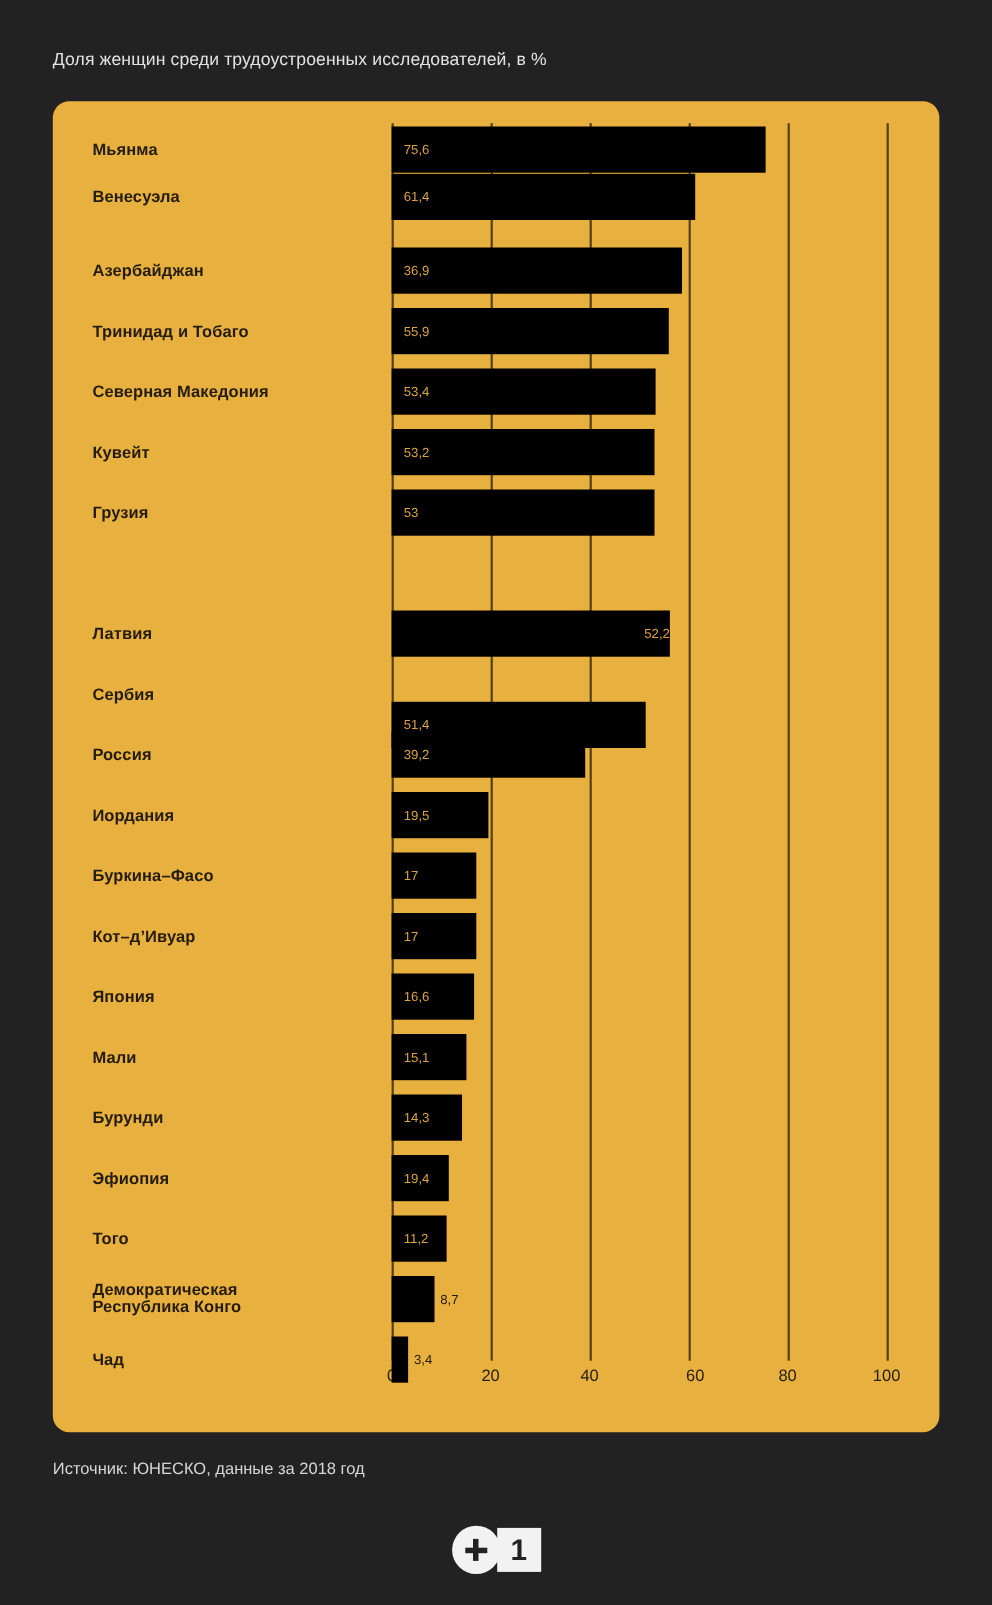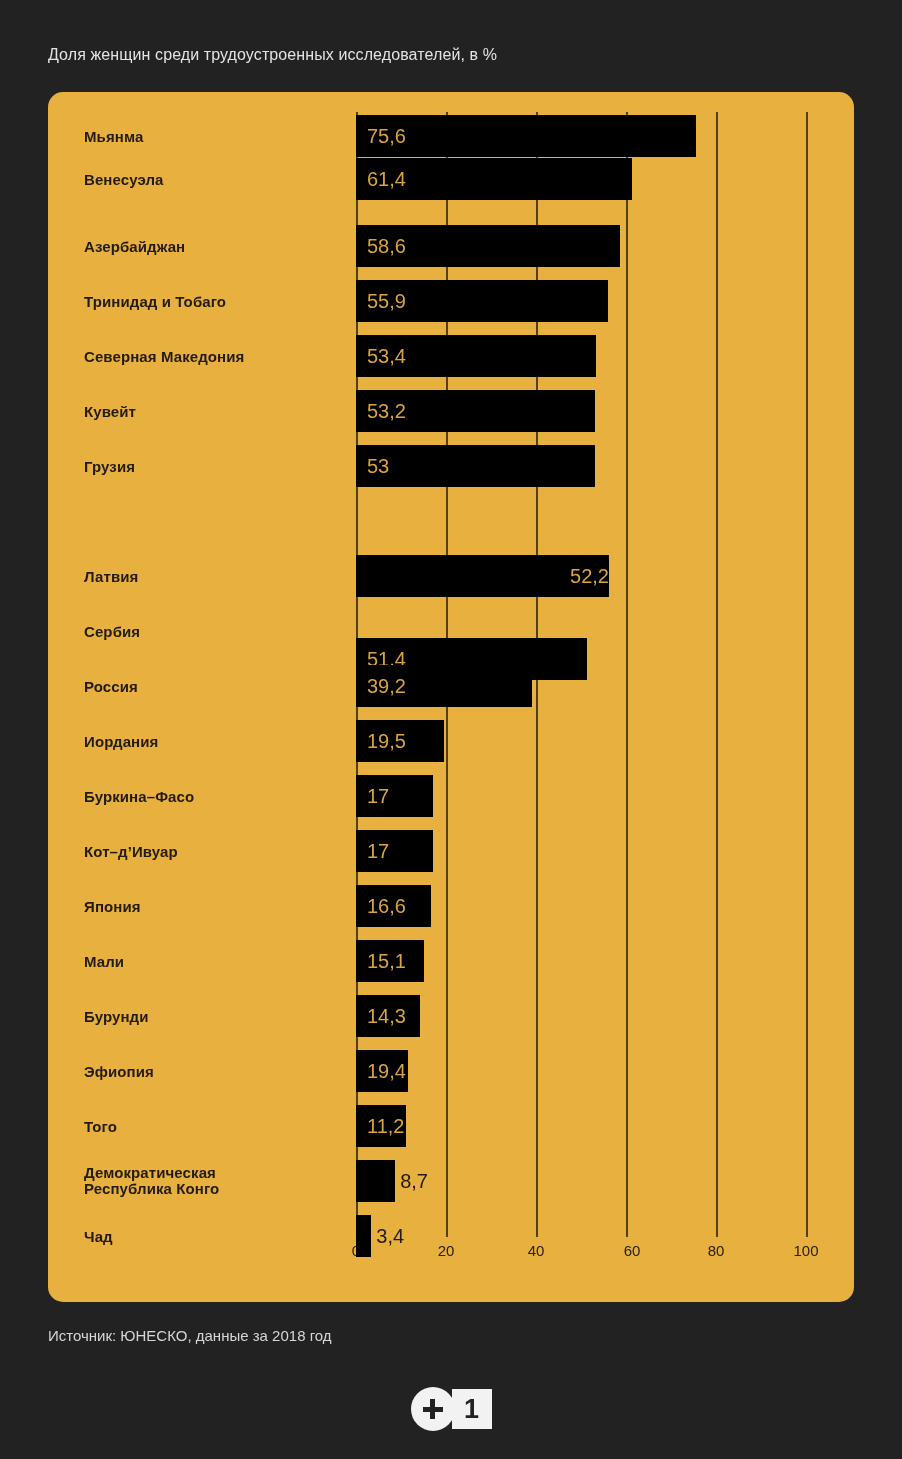--- a/index.html
+++ b/index.html
@@ -65,21 +65,21 @@
 
   .bar-wrap{
     position:absolute;left:308px;top:0;height:42px;
   }
   .bar{
     position:absolute;left:0;top:0;height:42px;
     background:#000000;
     display:flex;align-items:center;
   }
   .bar-value{
-    font-size:20px;color:#D9A441;
+    font-size:12px;color:#D9A441;
     margin-left:11px;white-space:nowrap;
     line-height:1;
   }
   .bar-value.outside{
     color:#241c10;
     position:absolute;left:100%;margin-left:5px;
     display:flex;align-items:center;height:42px;
   }
 
   
@@ -152,21 +152,21 @@
           <div class="bar-wrap">
             <div class="bar" style="width: 276.3px;">
               <span class="bar-value">61,4</span>
             </div>
           </div>
         </div>
         <div class="row" style="top: 133px;">
           <div class="row-label"><span>Азербайджан</span></div>
           <div class="bar-wrap">
             <div class="bar" style="width: 263.7px;">
-              <span class="bar-value">58,6</span>
+              <span class="bar-value">36,9</span>
             </div>
           </div>
         </div>
         <div class="row" style="top: 188px;">
           <div class="row-label"><span>Тринидад и Тобаго</span></div>
           <div class="bar-wrap">
             <div class="bar" style="width: 251.55px;">
               <span class="bar-value">55,9</span>
             </div>
           </div>

